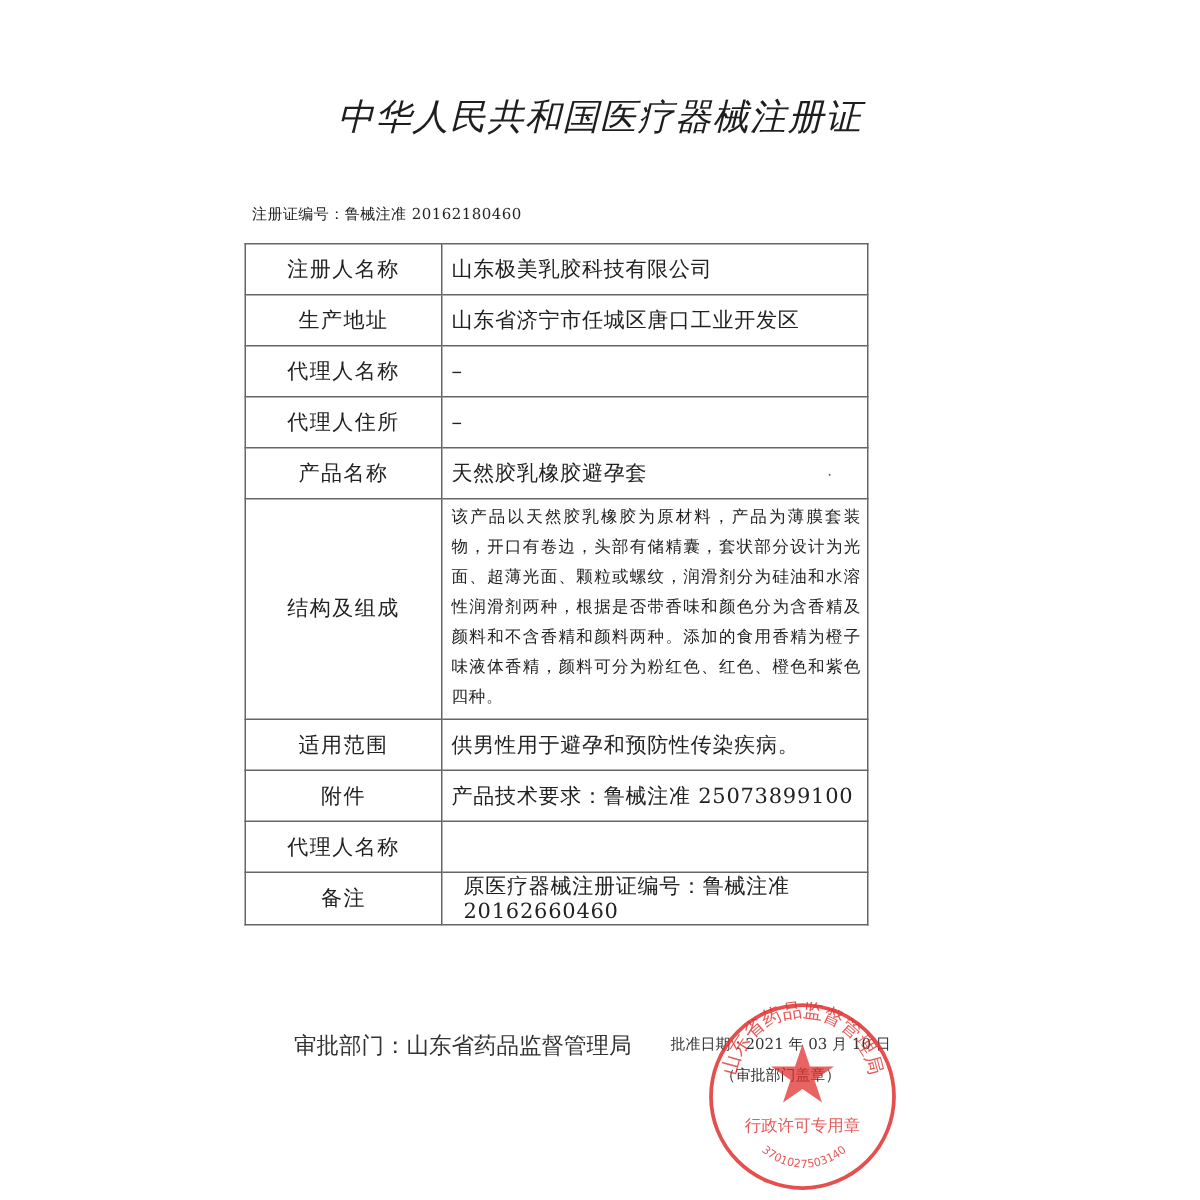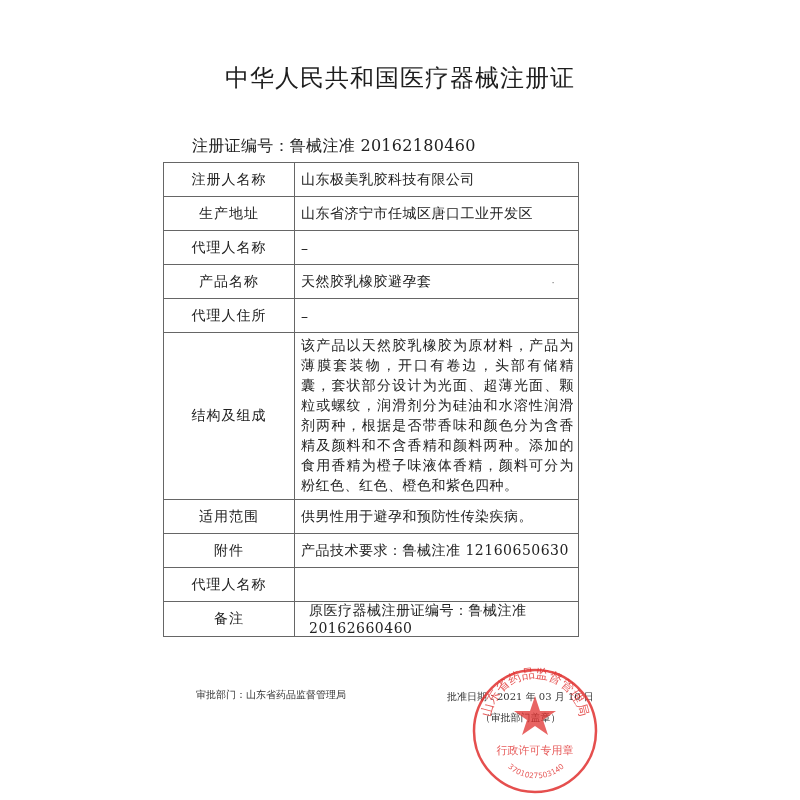--- a/index.html
+++ b/index.html
@@ -18,29 +18,29 @@
     .title {
       position: absolute;
       top: 62px;
       left: 0;
       width: 800px;
       text-align: center;
       font-family: "DejaVu Sans", "Liberation Sans", sans-serif;
       font-size: 24px;
       letter-spacing: 1px;
       color: #1e1e1e;
+      font-style: italic;
     }
     .reg-number {
       position: absolute;
       top: 136px;
       left: 168px;
-      font-size: 16px;
+      font-size: 10px;
       color: #222;
       letter-spacing: 0.3px;
-      margin-left: 24px;
     }
     .cert-table {
       position: absolute;
       left: 163px;
       top: 162px;
       width: 416px;
       border-collapse: collapse;
       border: 1.5px solid #555;
     }
     .cert-table td {
@@ -57,35 +57,35 @@
     .cert-table td.value {
       padding-left: 6px;
       padding-right: 4px;
       letter-spacing: 0.5px;
     }
     .cert-table td.value.multiline {
       line-height: 20px;
       padding-top: 2px;
       padding-bottom: 4px;
       text-align: justify;
-      font-size: 14px;
+      font-size: 11px;
     }
     .row-std { height: 34px; }
     .row-big { height: 137px; }
     .value .dot {
       display: inline-block;
       margin-left: 120px;
       font-size: 10px;
       color: #666;
     }
     .footer-left {
       position: absolute;
       top: 688px;
       left: 196px;
-      font-size: 10px;
+      font-size: 15px;
       color: #333;
     }
     .footer-right {
       position: absolute;
       left: 447px;
       top: 686px;
       font-size: 10px;
       color: #333;
       line-height: 21px;
       text-align: center;
@@ -117,38 +117,38 @@
     </tr>
     <tr class="row-std">
       <td class="label">生产地址</td>
       <td class="value">山东省济宁市任城区唐口工业开发区</td>
     </tr>
     <tr class="row-std">
       <td class="label">代理人名称</td>
       <td class="value">–</td>
     </tr>
     <tr class="row-std">
+      <td class="label">代理人住所</td>
+      <td class="value">–</td>
+    </tr>
+    <tr class="row-std">
       <td class="label">产品名称</td>
       <td class="value"><span>天然胶乳橡胶避孕套</span><span class="dot">·</span></td>
-    </tr>
-    <tr class="row-std">
-      <td class="label">代理人住所</td>
-      <td class="value">–</td>
     </tr>
     <tr class="row-big">
       <td class="label">结构及组成</td>
       <td class="value multiline">该产品以天然胶乳橡胶为原材料，产品为薄膜套装物，开口有卷边，头部有储精囊，套状部分设计为光面、超薄光面、颗粒或螺纹，润滑剂分为硅油和水溶性润滑剂两种，根据是否带香味和颜色分为含香精及颜料和不含香精和颜料两种。添加的食用香精为橙子味液体香精，颜料可分为粉红色、红色、橙色和紫色四种。</td>
     </tr>
     <tr class="row-std">
       <td class="label">适用范围</td>
       <td class="value">供男性用于避孕和预防性传染疾病。</td>
     </tr>
     <tr class="row-std">
       <td class="label">附件</td>
-      <td class="value">产品技术要求：鲁械注准 12160650630</td>
+      <td class="value">产品技术要求：鲁械注准 25073899100</td>
     </tr>
     <tr class="row-std">
       <td class="label">代理人名称</td>
       <td class="value"></td>
     </tr>
     <tr class="row-std">
       <td class="label">备注</td>
       <td class="value" style="padding-left:14px">原医疗器械注册证编号：鲁械注准 20162660460</td>
     </tr>
   </tbody>

